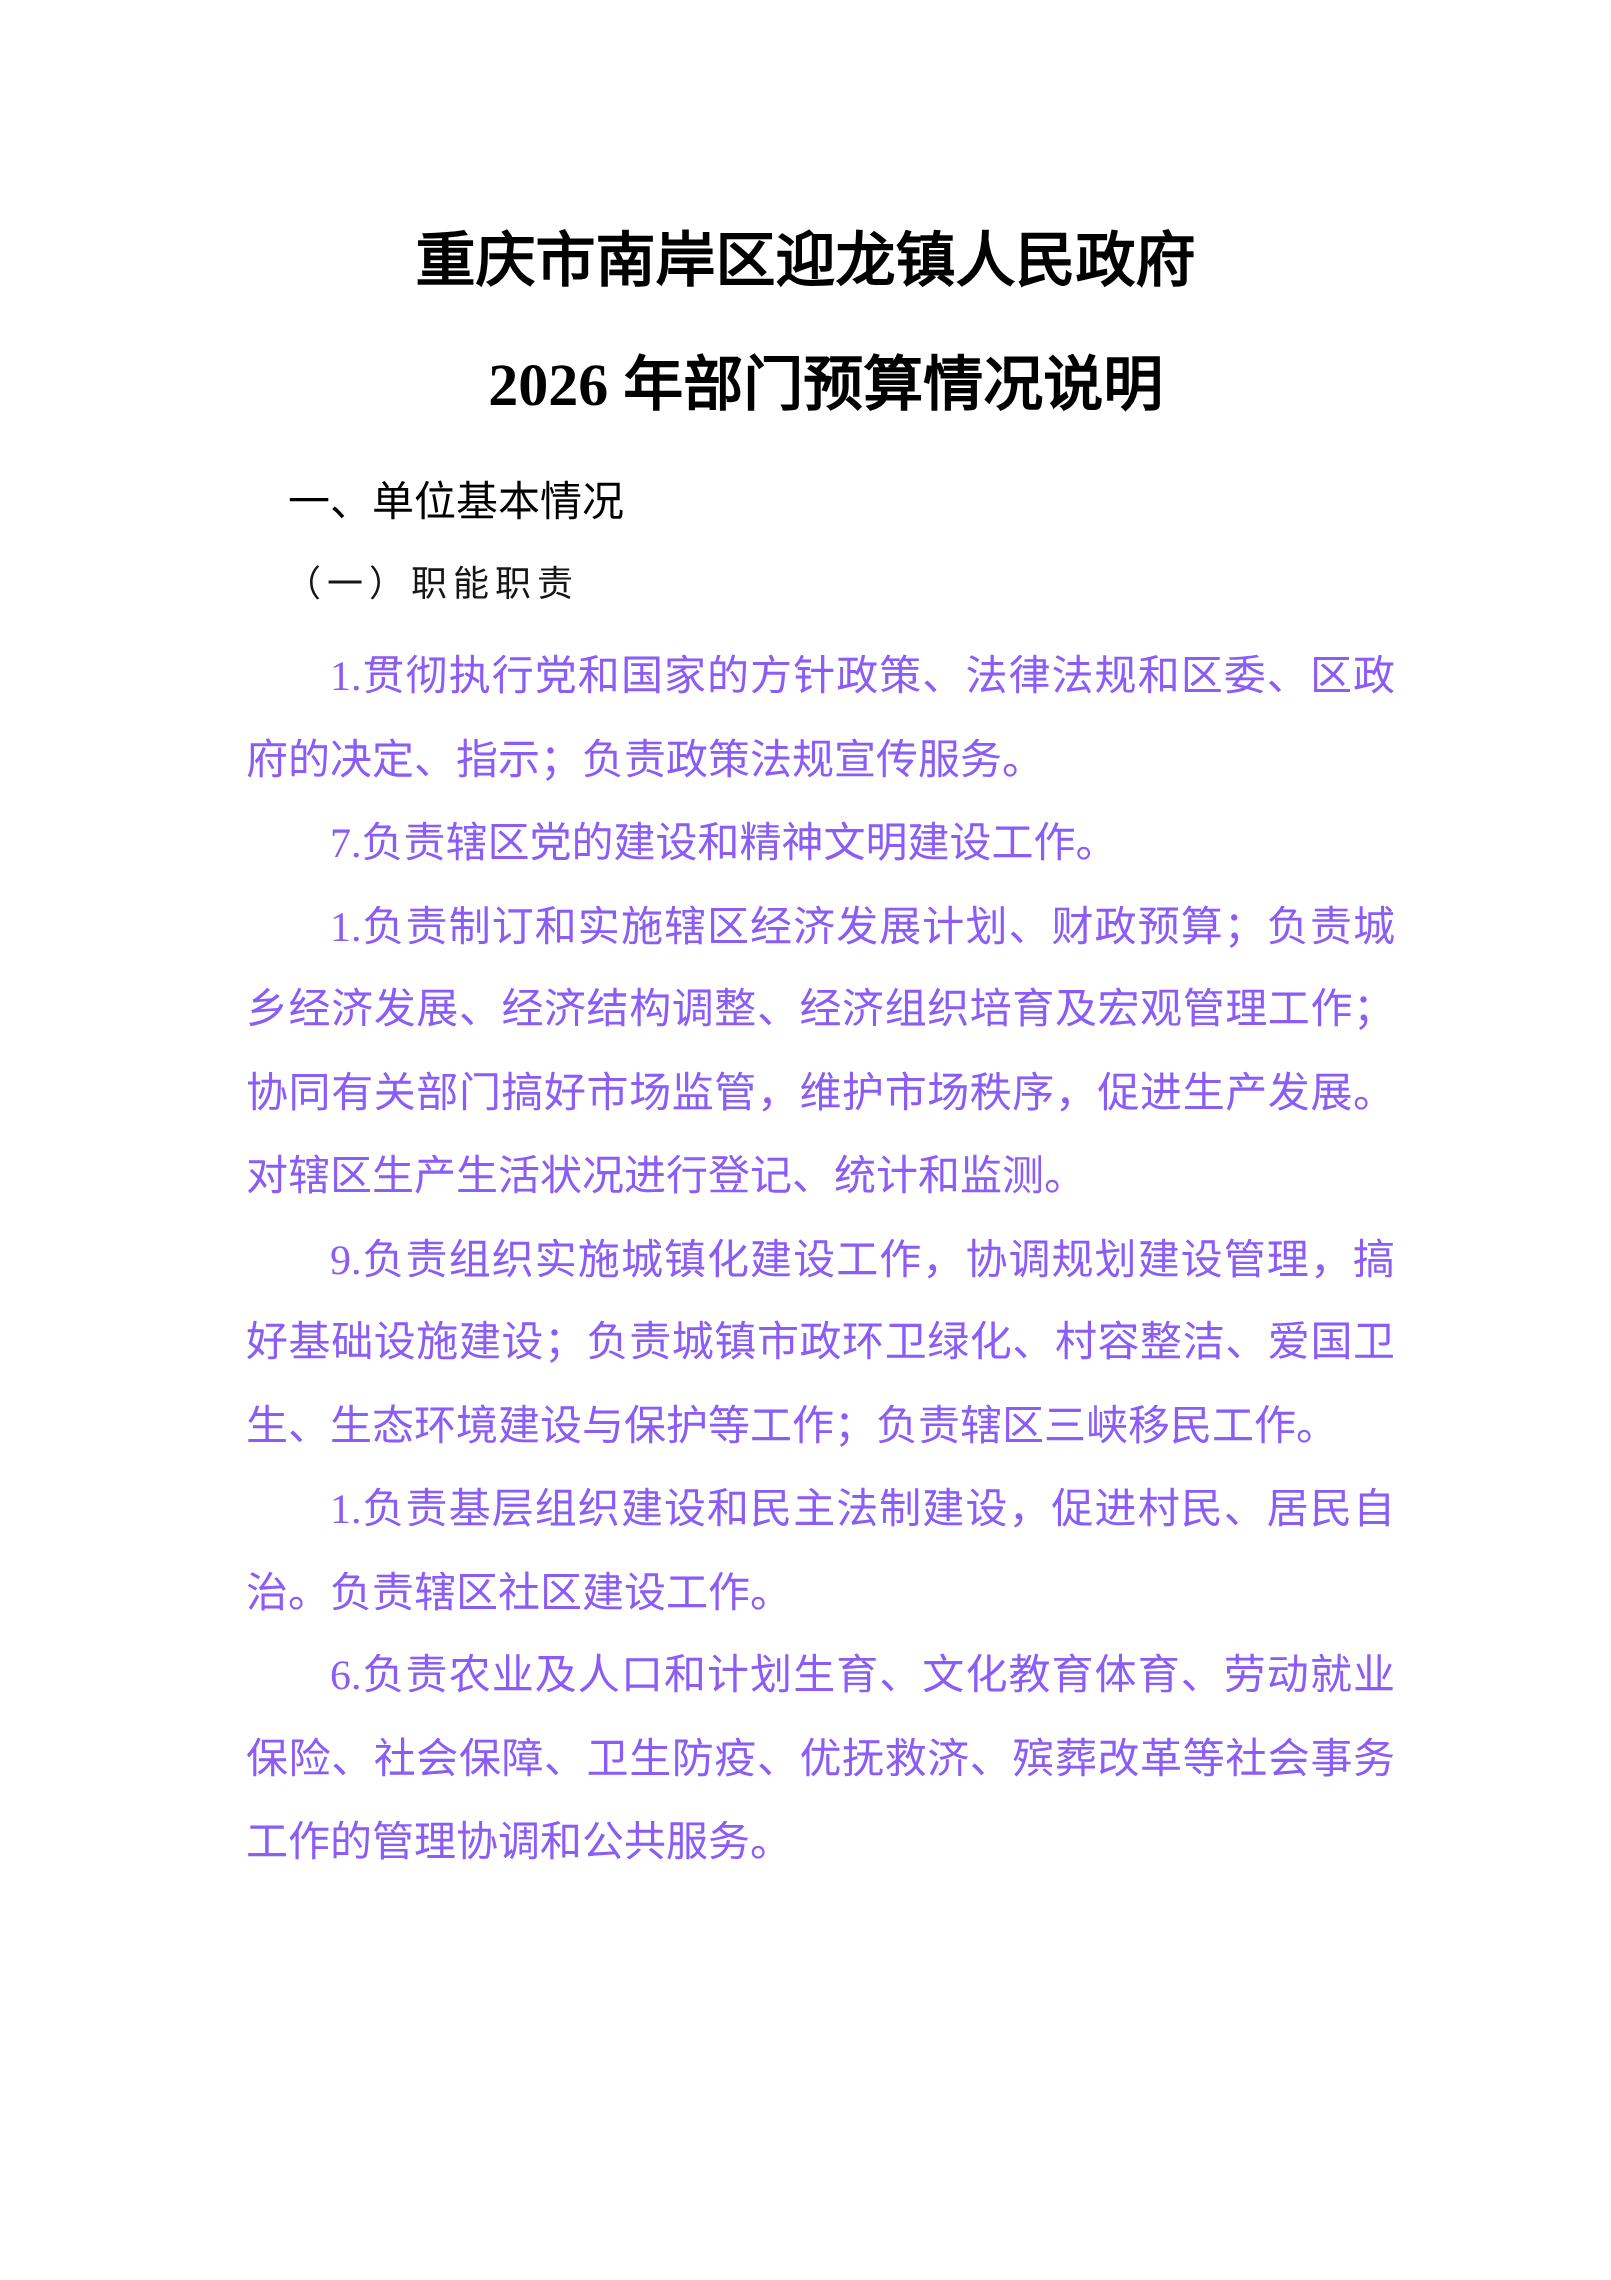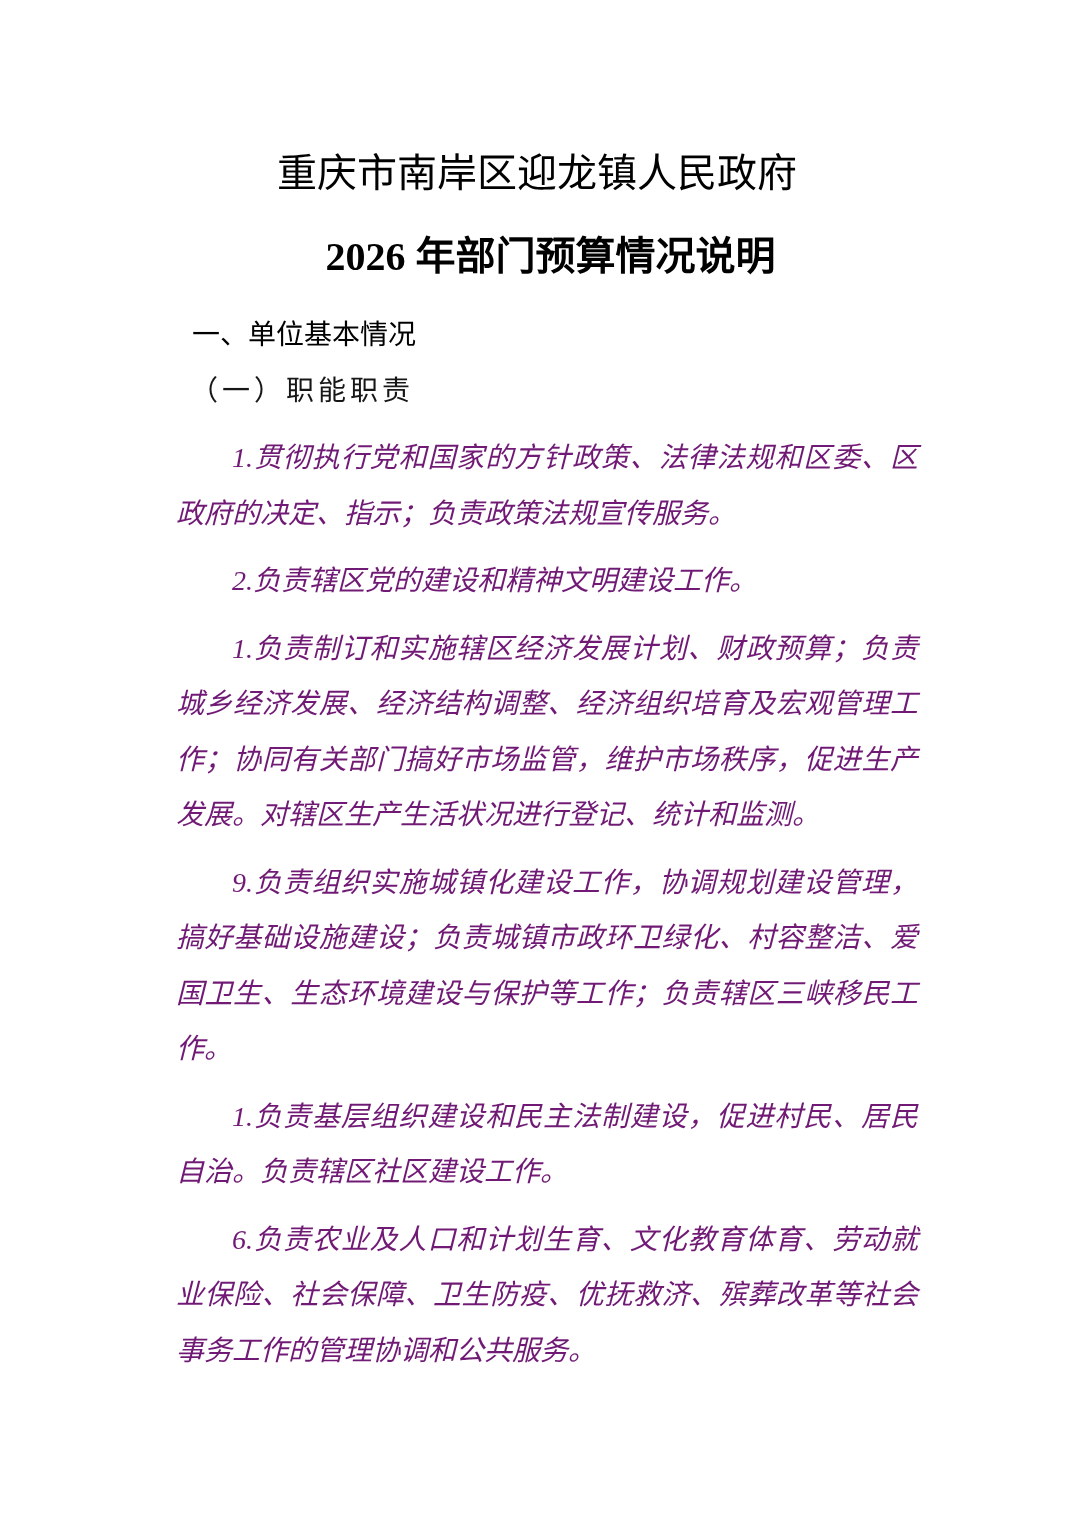--- a/index.html
+++ b/index.html
@@ -13,21 +13,21 @@
     height: 1520px;
     background: #ffffff;
     overflow: hidden;
     font-family: "Liberation Serif", "DejaVu Serif", serif;
     color: #1a1a1a;
   }
   .doc-title {
     padding-top: 150px;
     font-size: 40px;
     line-height: 48px;
-    font-weight: normal;
+    font-weight: bold;
     color: #000000;
     text-align: center;
     font-family: "Liberation Serif", "DejaVu Serif", serif;
   }
   .doc-subtitle {
     margin-top: 35px;
     font-size: 40px;
     line-height: 48px;
     font-weight: bold;
     color: #000000;
@@ -44,36 +44,35 @@
   .section-heading {
     padding-left: 28px;
     font-family: "Liberation Sans", "DejaVu Sans", sans-serif;
     font-weight: normal;
     color: #000000;
     font-size: 28px;
     line-height: 55.5px;
   }
   .subsection-heading {
     padding-left: 26px;
-    font-size: 28px;
+    font-size: 24px;
     line-height: 55.5px;
     letter-spacing: 4px;
     color: #161616;
   }
   .para {
-    margin: 12px;
+    margin: 0;
     text-indent: 2em;
     text-align: justify;
     text-justify: inter-ideograph;
     line-break: anywhere;
     word-break: break-all;
-    color: #701a75;
+    color: #8b5cf6;
     font-size: 28px;
     line-height: 55.5px;
-    font-style: italic;
   }
   .para-group {
     margin-top: 6px;
   }
 </style>
 </head>
 <body>
 
 <div class="page">
 
@@ -82,21 +81,21 @@
   <div class="doc-subtitle">2026 年部门预算情况说明</div>
 
   <div class="content">
 
     <div class="section-heading">一、单位基本情况</div>
 
     <div class="subsection-heading">（一）职能职责</div>
 
     <div class="para-group">
       <p class="para">1.贯彻执行党和国家的方针政策、法律法规和区委、区政府的决定、指示；负责政策法规宣传服务。</p>
-      <p class="para">2.负责辖区党的建设和精神文明建设工作。</p>
+      <p class="para">7.负责辖区党的建设和精神文明建设工作。</p>
       <p class="para">1.负责制订和实施辖区经济发展计划、财政预算；负责城乡经济发展、经济结构调整、经济组织培育及宏观管理工作；协同有关部门搞好市场监管，维护市场秩序，促进生产发展。对辖区生产生活状况进行登记、统计和监测。</p>
       <p class="para">9.负责组织实施城镇化建设工作，协调规划建设管理，搞好基础设施建设；负责城镇市政环卫绿化、村容整洁、爱国卫生、生态环境建设与保护等工作；负责辖区三峡移民工作。</p>
       <p class="para">1.负责基层组织建设和民主法制建设，促进村民、居民自治。负责辖区社区建设工作。</p>
       <p class="para">6.负责农业及人口和计划生育、文化教育体育、劳动就业保险、社会保障、卫生防疫、优抚救济、殡葬改革等社会事务工作的管理协调和公共服务。</p>
     </div>
 
   </div>
 
 </div>
 

